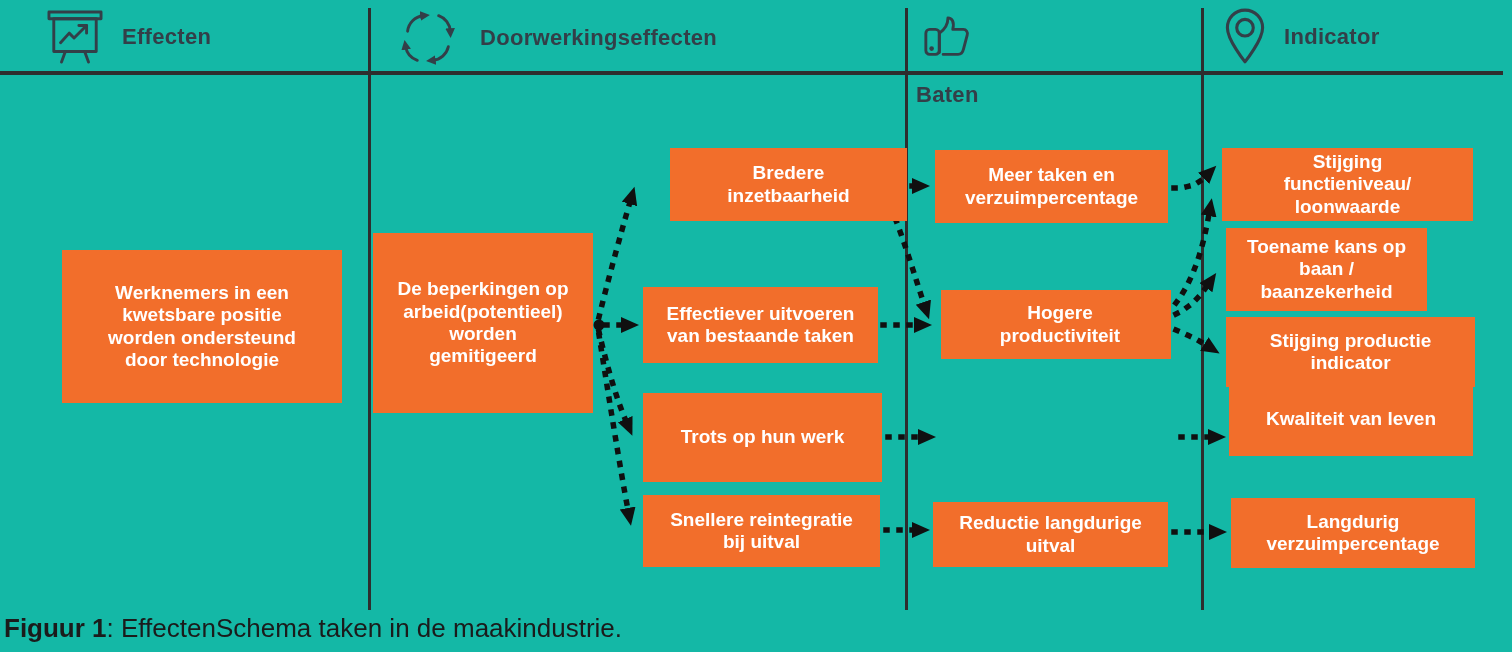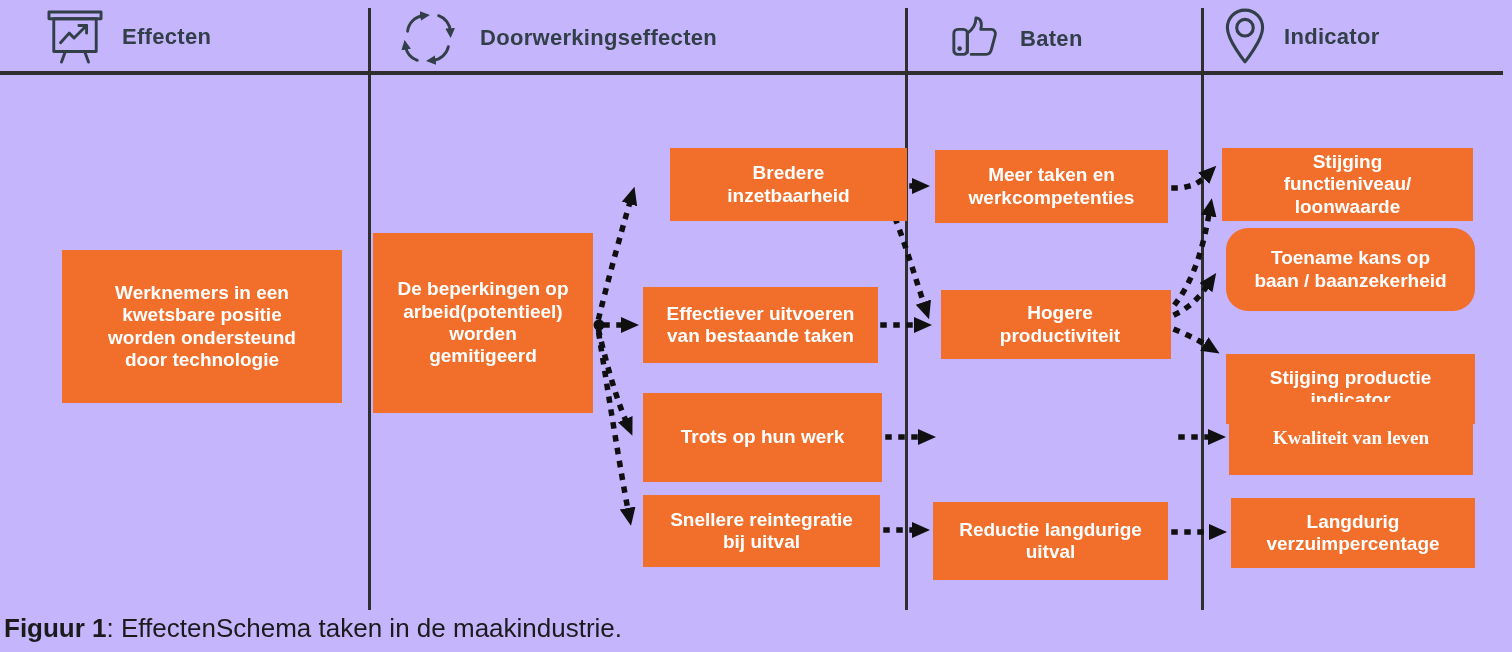--- a/index.html
+++ b/index.html
@@ -1,17 +1,17 @@
 <!DOCTYPE html>
 <html style="--box-orange: #F26E2B; --box-text: #FFFFFF; --header-text: #333F48; --line: #2E2E2E; --arrow: #101010;"><head>
 <meta charset="utf-8">
 <style>
   html,body{margin:0;padding:0;background:#ffffff;}
   #canvas{
-    position:relative;width:1512px;height:652px;background:#c4b5fd;overflow:hidden;
+    position:relative;width:1512px;height:652px;background:#14b8a6;overflow:hidden;
     font-family:"Liberation Sans",sans-serif;
   }
   .vline{position:absolute;top:8px;height:602px;width:3px;background:var(--line);}
   .hline{position:absolute;left:0;top:71px;width:1503px;height:4px;background:var(--line);}
   .colheader{position:absolute;display:flex;align-items:center;gap:18px;}
   .colheader .label{
     font-weight:bold;font-size:22px;color:var(--header-text);letter-spacing:.3px;
     white-space:nowrap;
   }
   .hicon{stroke:var(--header-text);fill:none;stroke-width:3;stroke-linecap:round;stroke-linejoin:round;}
@@ -56,21 +56,21 @@
         </marker>
       </defs>
       <path d="M 16 26 A 18 18 0 0 1 32 10" marker-end="url(#rcy)"></path>
       <path d="M 48 10 A 18 18 0 0 1 60 26" marker-end="url(#rcy)"></path>
       <path d="M 58 42 A 18 18 0 0 1 42 56" marker-end="url(#rcy)"></path>
       <path d="M 26 56 A 18 18 0 0 1 14 42" marker-end="url(#rcy)"></path>
     </svg>
     <span class="label">Doorwerkingseffecten</span>
   </div>
 
-  <div class="colheader" style="left:948px;top:14px;">
+  <div class="colheader" style="left:916px;top:14px;flex-direction:column;">
     <svg class="hicon" width="54" height="50" viewBox="0 0 56 52">
       <rect x="6" y="16" width="14" height="26" rx="4"></rect>
       <circle cx="12" cy="36" r="2.4" style="fill:var(--header-text)" stroke="none"></circle>
       <path d="M 20 40 L 20 20 C 26 16 29 10 29 4 C 33 4 36 8 34 16 L 45 16 C 48 16 50 19 49 22 L 45 37 C 44.4 40 42.4 42 39.5 42 L 24 42"></path>
     </svg>
     <span class="label">Baten</span>
   </div>
 
   <div class="colheader" style="left:1224px;top:8px;">
     <svg class="hicon" width="42" height="58" viewBox="0 0 40 56">
@@ -117,32 +117,32 @@
 gemitigeerd</div>
   <div class="box" style="left:643px;top:148px;width:237px;height:73px;margin-left:27px;">Bredere
 inzetbaarheid</div>
   <div class="box" style="left:643px;top:287px;width:235px;height:76px;">Effectiever uitvoeren
 van bestaande taken</div>
   <div class="box" style="left:643px;top:393px;width:239px;height:89px;">Trots op hun werk</div>
   <div class="box" style="left:643px;top:495px;width:237px;height:72px;">Snellere reintegratie
 bij uitval</div>
 
   <div class="box" style="left:935px;top:150px;width:233px;height:73px;">Meer taken en
-werkcompetenties</div>
+verzuimpercentage</div>
   <div class="box" style="left:941px;top:290px;width:230px;height:69px;padding-left:16px;">Hogere
 productiviteit</div>
-  <div class="box" style="left:933px;top:502px;width:235px;height:78px;">Reductie langdurige
+  <div class="box" style="left:933px;top:502px;width:235px;height:65px;">Reductie langdurige
 uitval</div>
 
   <div class="box" style="left:1222px;top:148px;width:251px;height:73px;">Stijging
 functieniveau/
 loonwaarde</div>
-  <div class="box" style="left:1226px;top:228px;width:249px;height:83px;border-radius:22px;">Toename kans op
+  <div class="box" style="left:1226px;top:228px;width:201px;height:83px;">Toename kans op
 baan / baanzekerheid</div>
-  <div class="box" style="left:1226px;top:317px;width:249px;height:70px;margin-top:37px;">Stijging productie
+  <div class="box" style="left:1226px;top:317px;width:249px;height:70px;">Stijging productie
 indicator</div>
-  <div class="box" style="left:1229px;top:402px;width:244px;height:73px;font-family:Liberation Serif, serif;">Kwaliteit van leven</div>
+  <div class="box" style="left:1229px;top:383px;width:244px;height:73px;">Kwaliteit van leven</div>
   <div class="box" style="left:1231px;top:498px;width:244px;height:70px;">Langdurig
 verzuimpercentage</div>
 
   <div class="caption"><b>Figuur 1</b><span>: EffectenSchema taken in de maakindustrie.</span></div>
 
 </div>
 
 </body></html>

